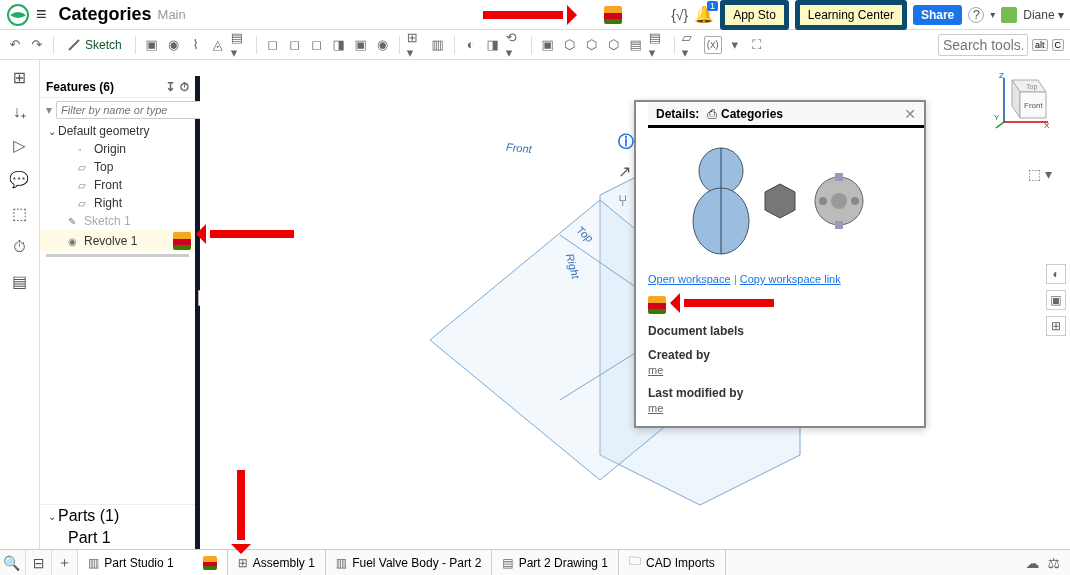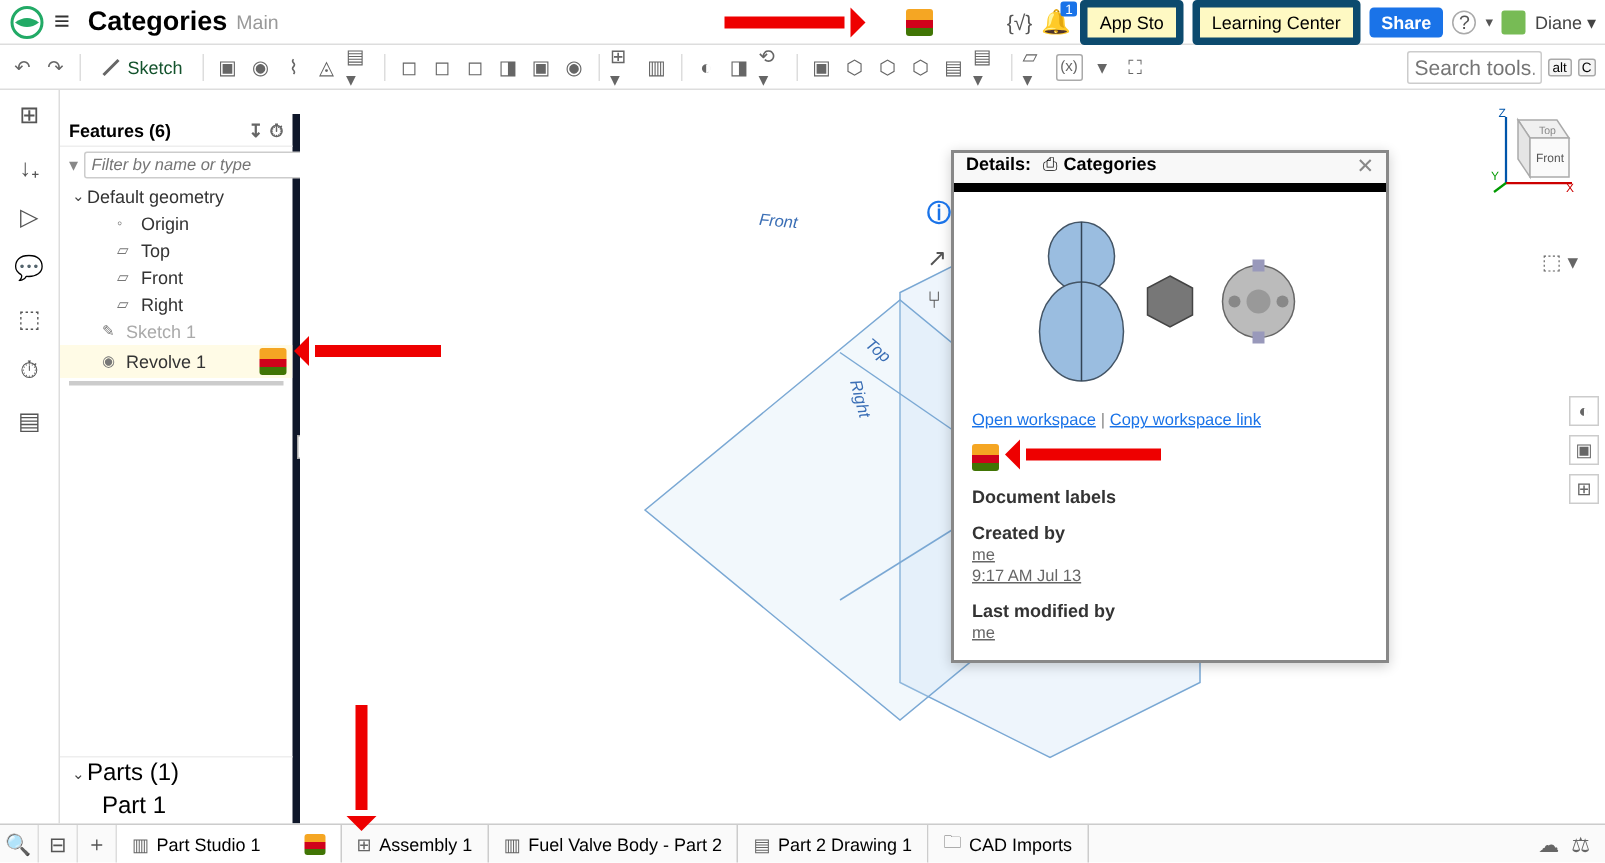--- a/index.html
+++ b/index.html
@@ -52,21 +52,21 @@
 .bar { height:3px; background:#ccc; margin:2px 6px; }
 .parts-sec { margin-top:auto; border-top:1px solid #eee; }
 .list-toggle { position:absolute; left:198px; top:290px; width:16px; height:16px; border:1px solid #aaa; background:#fff; font-size:10px; display:flex; align-items:center; justify-content:center; color:#555; cursor:pointer; }
 
 
 .canvas { position:absolute; left:200px; right:0; top:60px; bottom:26px; background:#fff; }
 .plane-lbl { position:absolute; font-size:11px; color:#3a6eb5; font-style:italic; }
 
 
 .details { position:absolute; left:634px; top:100px; width:292px; background:#fff; border:2px solid #888; box-shadow:0 2px 8px rgba(0,0,0,.2); z-index:10; }
-.details-hdr { height:26px; display:flex; padding:0 8px; font-size:12px; border-bottom:6px solid #000000; background:#f8f8f8; }
+.details-hdr { height:26px; display:flex; align-items:center; padding:0 8px; font-size:12px; border-bottom:3px solid #000000; background:#f8f8f8;margin-left:12px; }
 .details-hdr b { margin-right:4px; }
 .details-close { margin-left:auto; font-size:14px; color:#888; cursor:pointer; }
 .details-side { position:absolute; left:-18px; top:30px; display:flex; flex-direction:column; gap:14px; color:#555; font-size:16px; }
 .details-side span { width:16px; height:16px; cursor:pointer; }
 .details-body { padding:8px 12px 12px 12px; font-size:12px; color:#333; }
 .details-img { width:100%; height:130px; display:flex; align-items:center; justify-content:center; gap:8px; }
 .details-links { margin-top:6px; }
 .details-links a { color:#1a73e8; font-size:11px; }
 .details-sep { color:#888; font-size:11px; }
 .det-thumb-row { margin:10px 0; display:flex; align-items:center; gap:8px; }
@@ -298,21 +298,20 @@
     </div>
     <div class="det-thumb-row">
       <span class="thumb-icon"></span>
       <div class="arrow" style="position:relative;left:10px;top:-2px;">
         <div class="arrow-h right" style="width:90px;"></div>
       </div>
     </div>
     <div class="det-label">Document labels</div>
     <div class="det-label">Created by</div>
     <div class="det-val">me</div>
-    <div class="det-val">9:17 AM Jul 13</div>
     <div class="det-label">Last modified by</div>
     <div class="det-val">me</div>
   </div>
 </div>
 
 <div class="view-cube">
   <svg width="58" height="58" viewBox="0 0 58 58">
     <polygon points="18,8 44,8 52,20 26,20" fill="#f0f0f0" stroke="#aaa"></polygon>
     <polygon points="18,8 26,20 26,46 18,34" fill="#e5e5e5" stroke="#aaa"></polygon>
     <polygon points="26,20 52,20 52,46 26,46" fill="#fafafa" stroke="#aaa"></polygon>

